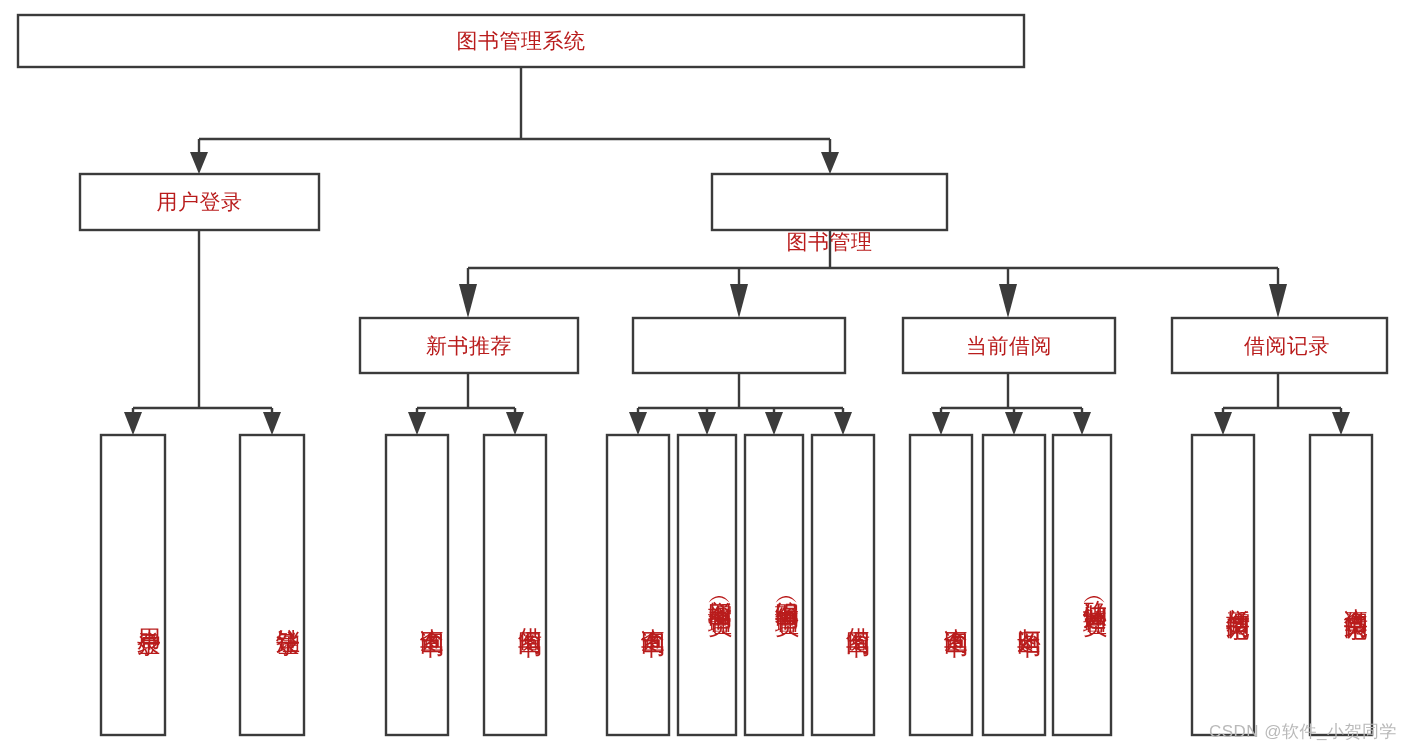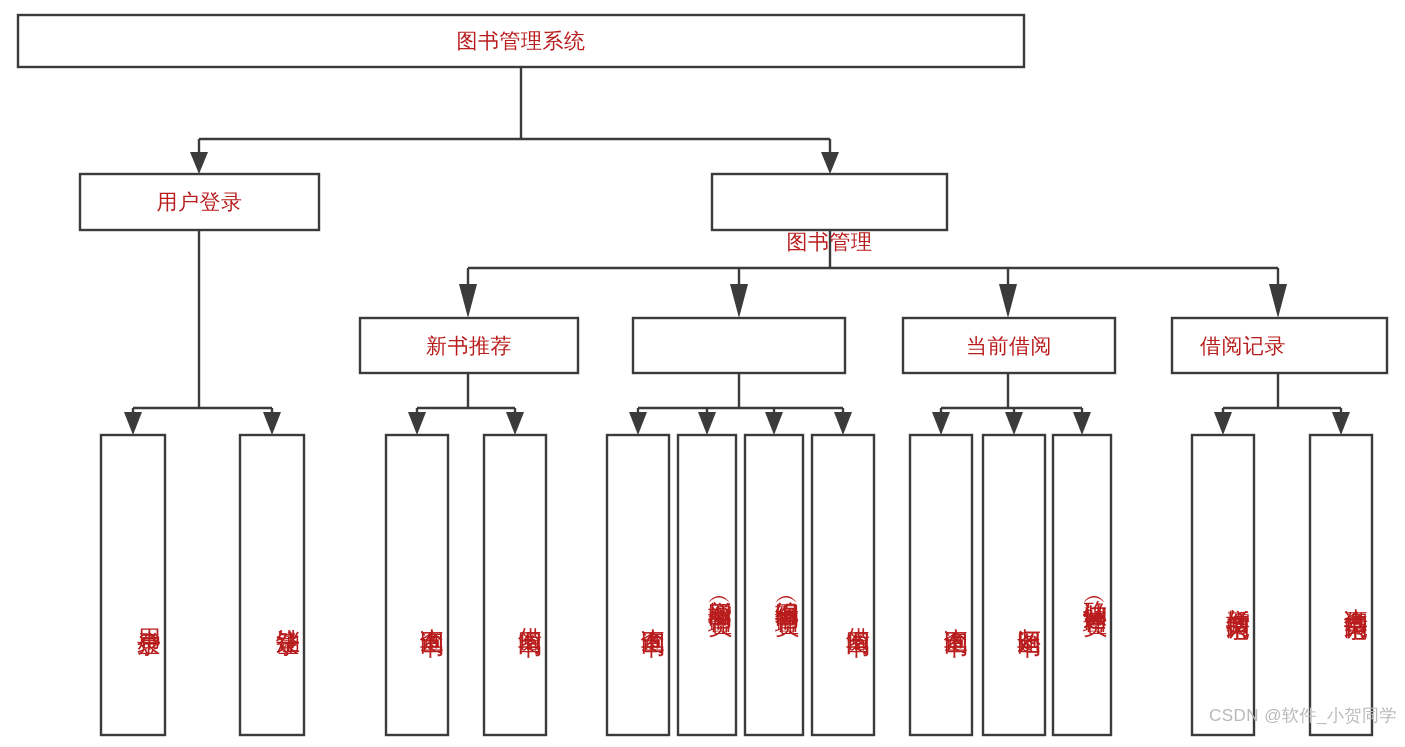--- a/index.html
+++ b/index.html
@@ -67,21 +67,21 @@
     justify-content: center;
     padding-top: 6px;
   }
   .node-label.vert.topalign {
     align-items: flex-start;
     padding-top: 4px;
   }
   #watermark {
     position: absolute;
     right: 8px;
-    bottom: 20px;
+    bottom: 4px;
     font-size: 17px;
     color: #b9b9b9;
     font-family: "Liberation Sans", "DejaVu Sans", sans-serif;
     letter-spacing: 0.5px;
     white-space: nowrap;
   }
 </style>
 </head>
 <body>
 
@@ -191,21 +191,21 @@
     </g>
   </svg>
 
   <div class="node-label horiz" style="left:18px; top:15px; width:1006px; height:52px;">图书管理系统</div>
 
   <div class="node-label horiz" style="left:80px; top:174px; width:239px; height:56px;">用户登录</div>
   <div class="node-label horiz" style="left:712px; top:174px; width:235px; height:56px;margin-top:40px;">图书管理</div>
 
   <div class="node-label horiz" style="left:360px; top:318px; width:218px; height:55px;">新书推荐</div>
   <div class="node-label horiz" style="left:903px; top:318px; width:212px; height:55px;">当前借阅</div>
-  <div class="node-label horiz" style="left:1128px; top:318px; width:215px; height:55px;padding-left:15px;">借阅记录</div>
+  <div class="node-label horiz" style="left:1172px; top:318px; width:215px; height:55px;padding-left:15px;">借阅记录</div>
 
   <div class="node-label vert" style="left:101px; top:485px; width:64px; height:250px;">用户登录</div>
   <div class="node-label vert" style="left:240px; top:485px; width:64px; height:250px;">注销登录</div>
 
   <div class="node-label vert" style="left:386px; top:485px; width:62px; height:250px;">查询图书</div>
   <div class="node-label vert" style="left:484px; top:485px; width:62px; height:250px;">借阅图书</div>
 
   <div class="node-label vert" style="left:607px; top:485px; width:62px; height:250px;">查询图书</div>
   <div class="node-label vert topalign" style="left:678px; top:440px; width:58px; height:295px;">新增图书（管理员）</div>
   <div class="node-label vert topalign" style="left:745px; top:440px; width:58px; height:295px;">编辑图书（管理员）</div>

